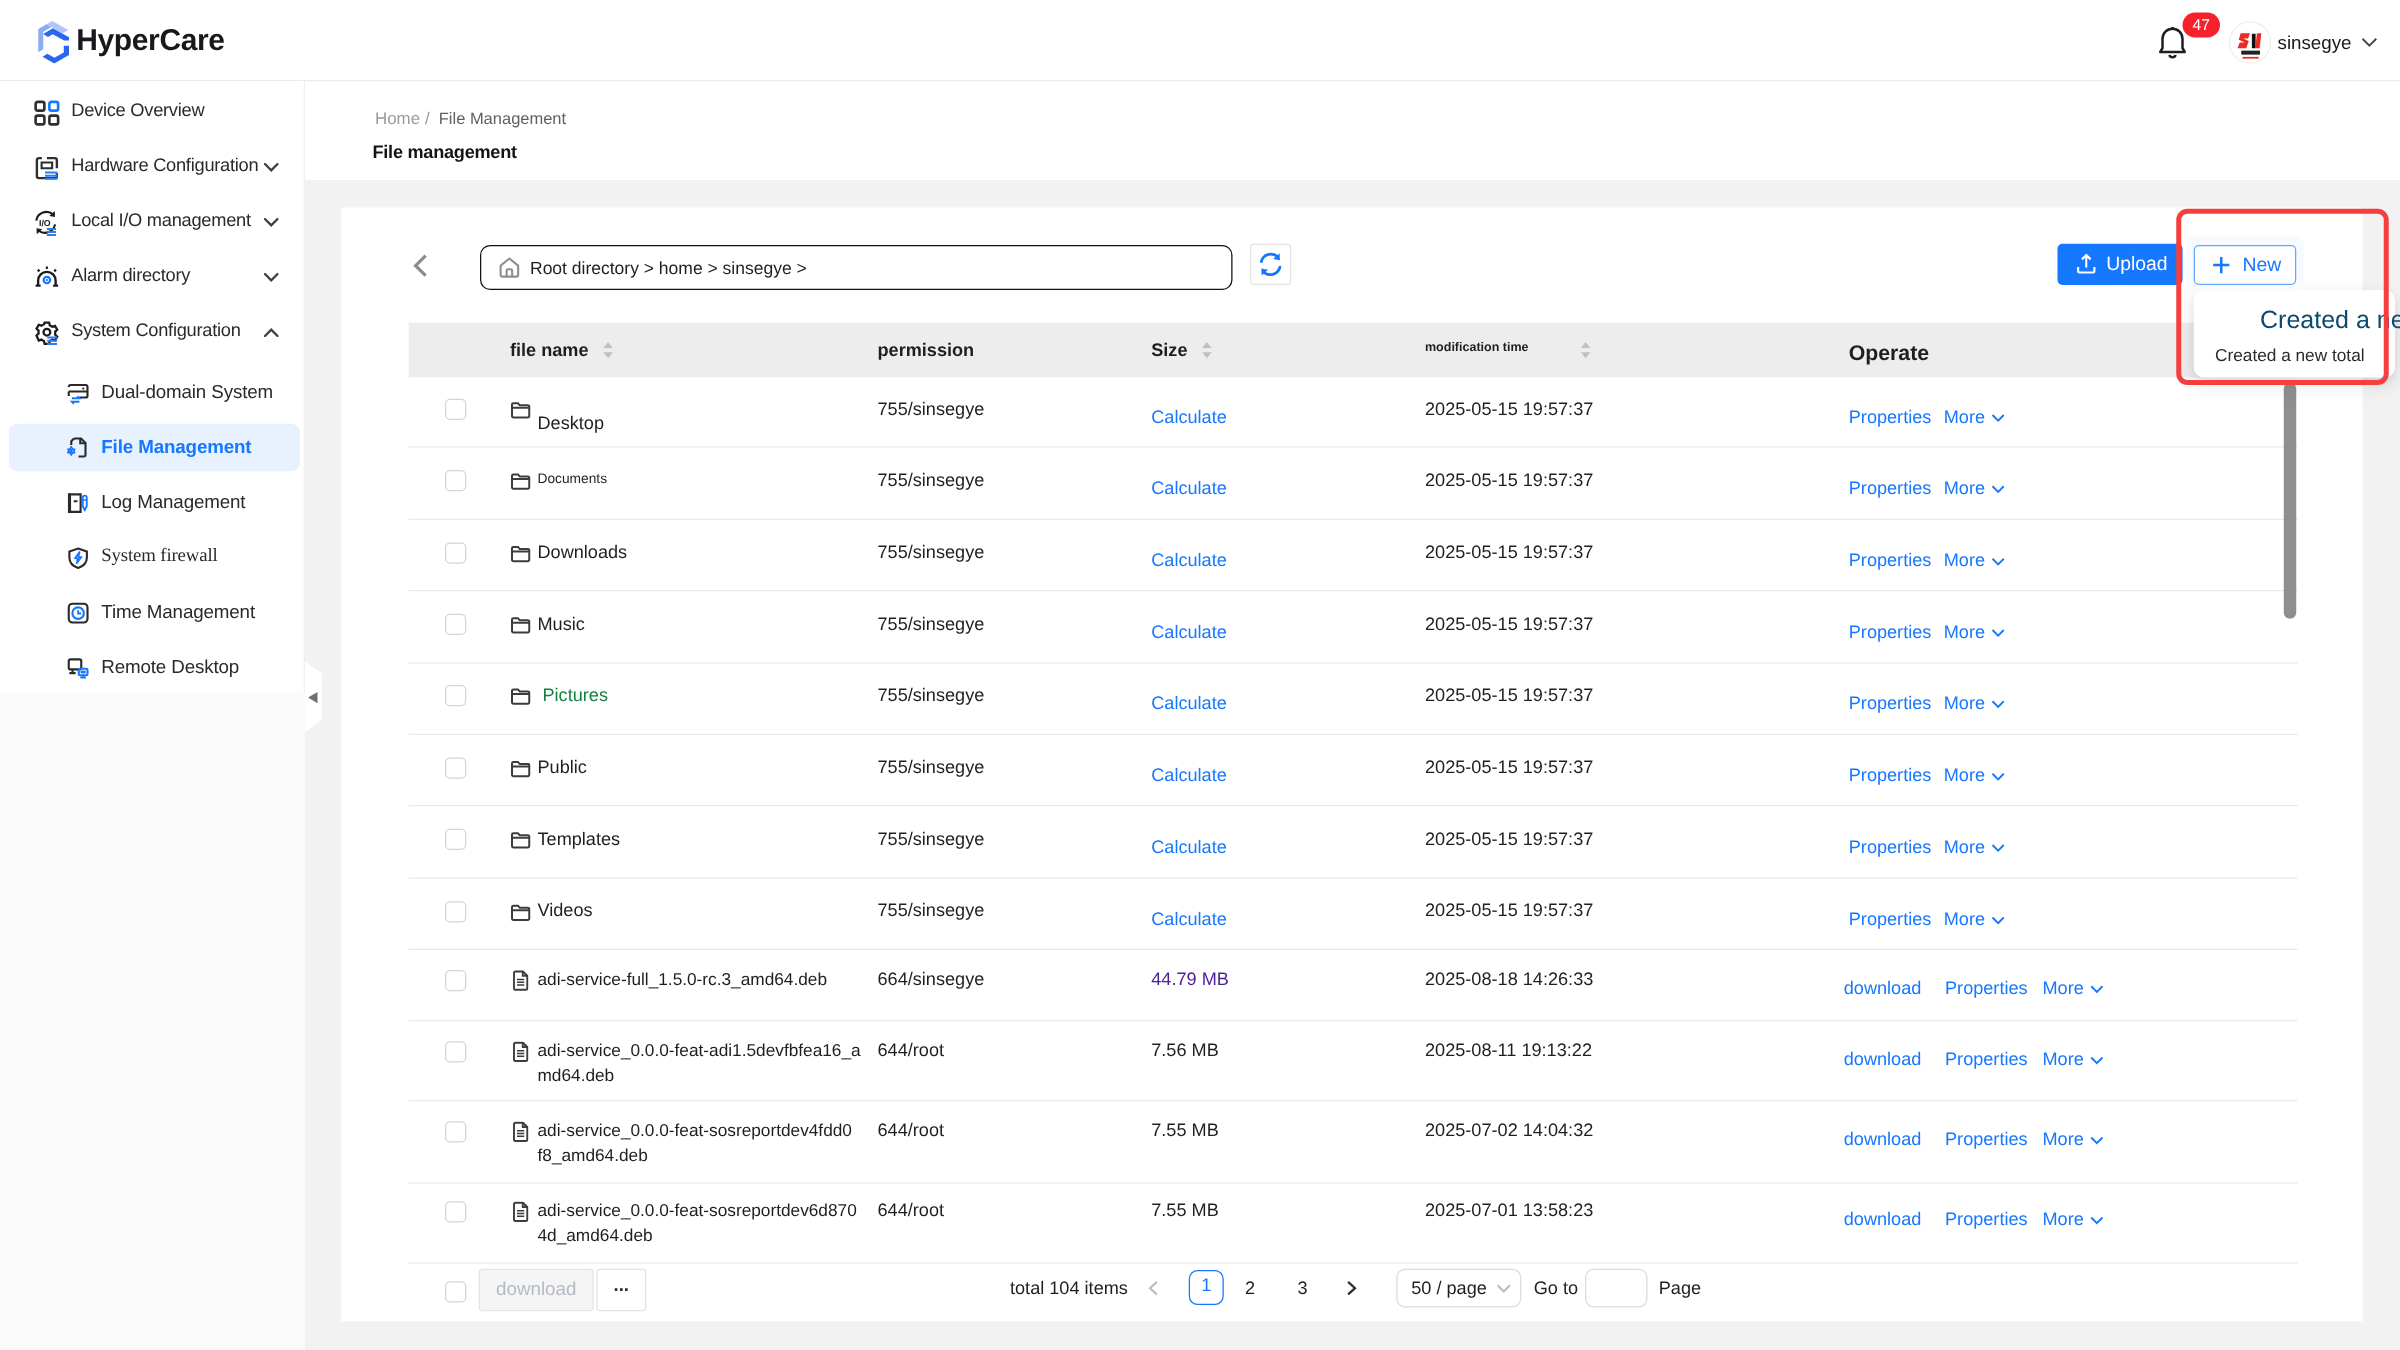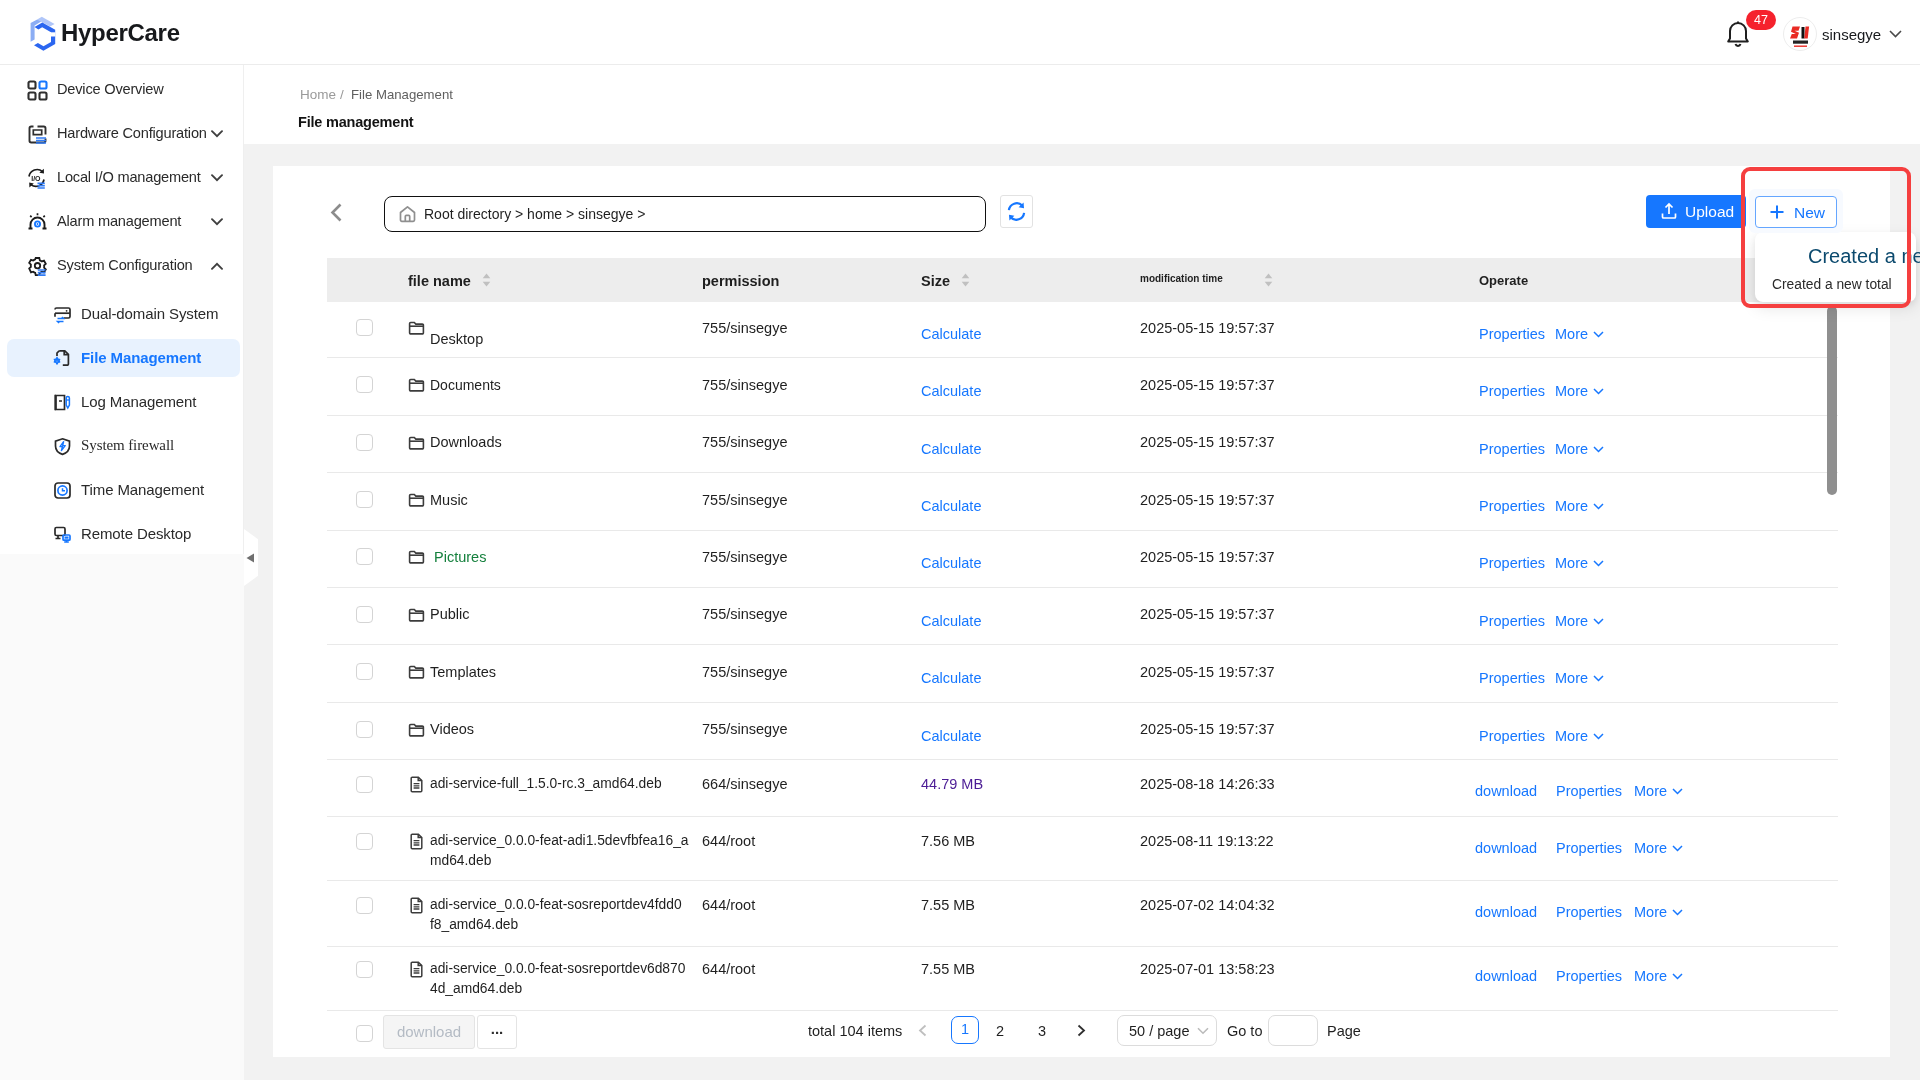--- a/index.html
+++ b/index.html
@@ -68,21 +68,21 @@
 <svg class="abs" style="left:211px;top:174px" width="12" height="8" viewBox="0 0 12 8">
     <path d="M1 1.2 L6 6.2 L11 1.2" fill="none" stroke="#3f3f3f" stroke-width="1.9" stroke-linecap="round"></path>
   </svg>
 <svg class="abs" style="left:27px;top:212px" width="21" height="21" viewBox="0 0 21 21">
 <path d="M3.5 16.5 V12.5 A7 7 0 0 1 17.5 12.5 V16.5" fill="none" stroke="#1c1c1c" stroke-width="1.9"></path>
 <path d="M1.5 16.5 h4 M15.5 16.5 h4" stroke="#1c1c1c" stroke-width="1.9"></path>
 <circle cx="10.5" cy="12" r="2.6" fill="none" stroke="#1677ff" stroke-width="1.8"></circle>
 <circle cx="10.5" cy="12" r="0.9" fill="#1677ff"></circle>
 <path d="M10.5 3.2 v-2 M4.6 5.1 l-1.4-1.4 M16.4 5.1 l1.4-1.4" stroke="#1c1c1c" stroke-width="1.7"></path>
   </svg>
-<div class="t" style="left:57px;top:213px;font-size:14.6px;letter-spacing:-0.2px;color:#2a2a2a">Alarm management</div>
+<div class="t" style="left:57px;top:213px;font-size:14.6px;letter-spacing:-0.2px;color:#2a2a2a">Alarm directory</div>
 <svg class="abs" style="left:211px;top:218px" width="12" height="8" viewBox="0 0 12 8">
     <path d="M1 1.2 L6 6.2 L11 1.2" fill="none" stroke="#3f3f3f" stroke-width="1.9" stroke-linecap="round"></path>
   </svg>
 <svg class="abs" style="left:27px;top:256px" width="21" height="21" viewBox="0 0 21 21">
 <path d="M8.7 2 h3.6 l.5 2.3 a6.8 6.8 0 0 1 2 1.1 l2.2-.7 1.8 3.1-1.7 1.6a6.9 6.9 0 0 1 0 2.3 l1.7 1.6-1.8 3.1-2.2-.7a6.8 6.8 0 0 1-2 1.1 l-.5 2.3 H8.7 l-.5-2.3a6.8 6.8 0 0 1-2-1.1 l-2.2.7L2.2 12.4 3.9 10.8a6.9 6.9 0 0 1 0-2.3 L2.2 6.9 4 3.8l2.2.7a6.8 6.8 0 0 1 2-1.1 Z" fill="none" stroke="#1c1c1c" stroke-width="1.8"></path>
 <circle cx="10.5" cy="9.7" r="2.7" fill="none" stroke="#1c1c1c" stroke-width="1.8"></circle>
 <path d="M10.8 14 h7.8 M10.8 16.6 h7.8 M10.8 19.2 h7.8" stroke="#2f7bf6" stroke-width="1.7"></path>
   </svg>
 <div class="t" style="left:57px;top:257px;font-size:14.6px;letter-spacing:-0.2px;color:#2a2a2a">System Configuration</div>
 <svg class="abs" style="left:211px;top:262px" width="12" height="8" viewBox="0 0 12 8">
@@ -160,21 +160,21 @@
 <svg class="abs" style="left:1660px;top:202px" width="18" height="18" viewBox="0 0 18 18">
 <path d="M9 12 V2.5 M5.5 5.5 L9 2 l3.5 3.5" fill="none" stroke="#fff" stroke-width="1.7"></path>
 <path d="M2.5 11.5 v3.5 a1 1 0 0 0 1 1 h11 a1 1 0 0 0 1-1 v-3.5" fill="none" stroke="#fff" stroke-width="1.7"></path>
   </svg>
 <div class="t" style="left:1685px;top:203px;font-size:15.5px;color:#fff">Upload</div>
 <div class="abs" style="left:327px;top:258px;width:1511px;height:44px;background:#ededed"></div>
 <div class="t" style="left:408px;top:273px;font-size:14.5px;font-weight:700;color:#1f1f1f">file name</div>
 <div class="t" style="left:702px;top:273px;font-size:14.5px;font-weight:700;color:#1f1f1f">permission</div>
 <div class="t" style="left:921px;top:273px;font-size:14.5px;font-weight:700;color:#1f1f1f">Size</div>
 <div class="t" style="left:1140px;top:273px;font-size:10px;font-weight:700;color:#1f1f1f">modification time</div>
-<div class="t" style="left:1479px;top:273px;font-size:13px;font-weight:700;color:#1f1f1f">Operate</div>
+<div class="t" style="left:1479px;top:273px;font-size:17px;font-weight:700;color:#1f1f1f">Operate</div>
 <svg width="9" height="14" viewBox="0 0 9 14" style="position:absolute;left:482px;top:273px">
     <path d="M4.5 0.5 L8.3 5.3 H0.7 Z" fill="#c0c0c0"></path>
     <path d="M4.5 13.5 L8.3 8.7 H0.7 Z" fill="#c0c0c0"></path>
   </svg>
 <svg width="9" height="14" viewBox="0 0 9 14" style="position:absolute;left:961px;top:273px">
     <path d="M4.5 0.5 L8.3 5.3 H0.7 Z" fill="#c0c0c0"></path>
     <path d="M4.5 13.5 L8.3 8.7 H0.7 Z" fill="#c0c0c0"></path>
   </svg>
 <svg width="9" height="14" viewBox="0 0 9 14" style="position:absolute;left:1264px;top:273px">
     <path d="M4.5 0.5 L8.3 5.3 H0.7 Z" fill="#c0c0c0"></path>
@@ -193,21 +193,21 @@
 <div class="t" style="left:1555px;top:326.0px;font-size:14.5px;color:#1677ff">More</div>
 <svg width="11" height="7" viewBox="0 0 11 7" style="position:absolute;left:1593px;top:331.0px">
     <path d="M1 1 L5.5 5.5 L10 1" fill="none" stroke="#1677ff" stroke-width="1.5"></path>
   </svg>
 <div class="abs" style="left:327px;top:357.4px;width:1511px;height:1px;background:#e9e9e9"></div>
 <div class="abs" style="left:356px;top:376.4px;width:17px;height:17px;background:#fff;border:1px solid #d4d4d4;border-radius:4px"></div>
 <svg width="17" height="17" viewBox="0 0 17 17" style="position:absolute;left:408px;top:376.4px">
     <path d="M1.6 4.6 a1.1 1.1 0 0 1 1.1-1.1 h3.6 l1.5 1.6 h6.5 a1.1 1.1 0 0 1 1.1 1.1 v7.6 a1.1 1.1 0 0 1-1.1 1.1 H2.7 a1.1 1.1 0 0 1-1.1-1.1 Z" fill="none" stroke="#3c3c3c" stroke-width="1.6"></path>
     <path d="M1.8 7.2 h13.4" stroke="#3c3c3c" stroke-width="1.6"></path>
   </svg>
-<div class="t" style="left:430px;top:376.9px;font-size:14px;color:#1f1f1f">Documents</div>
+<div class="t" style="left:430px;top:376.9px;font-size:11px;color:#1f1f1f">Documents</div>
 <div class="t" style="left:702px;top:376.9px;font-size:14.5px;color:#1f1f1f">755/sinsegye</div>
 <div class="t" style="left:921px;top:383.4px;font-size:14.5px;color:#1677ff">Calculate</div>
 <div class="t" style="left:1140px;top:376.9px;font-size:14.5px;color:#1f1f1f">2025-05-15 19:57:37</div>
 <div class="t" style="left:1479px;top:383.4px;font-size:14.5px;color:#1677ff">Properties</div>
 <div class="t" style="left:1555px;top:383.4px;font-size:14.5px;color:#1677ff">More</div>
 <svg width="11" height="7" viewBox="0 0 11 7" style="position:absolute;left:1593px;top:388.4px">
     <path d="M1 1 L5.5 5.5 L10 1" fill="none" stroke="#1677ff" stroke-width="1.5"></path>
   </svg>
 <div class="abs" style="left:327px;top:414.8px;width:1511px;height:1px;background:#e9e9e9"></div>
 <div class="abs" style="left:356px;top:433.7px;width:17px;height:17px;background:#fff;border:1px solid #d4d4d4;border-radius:4px"></div>

